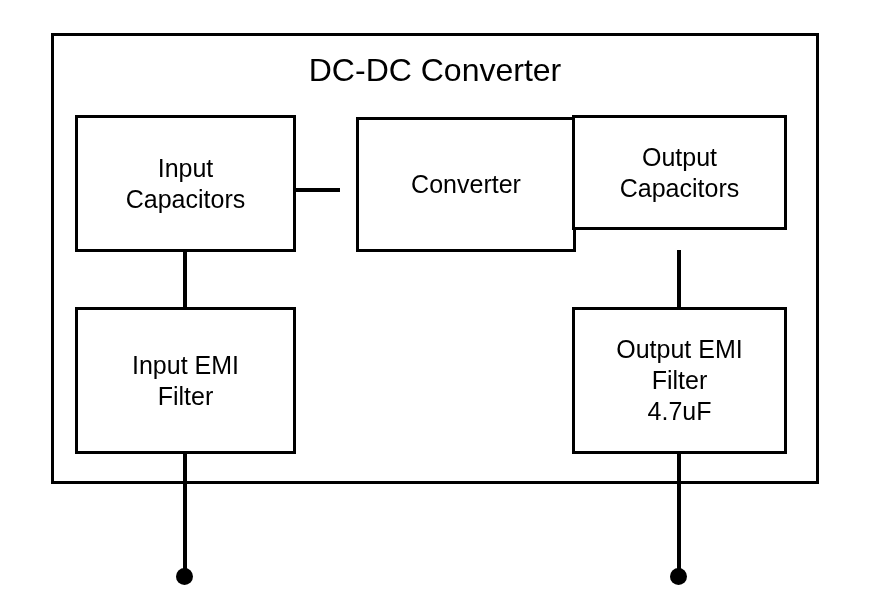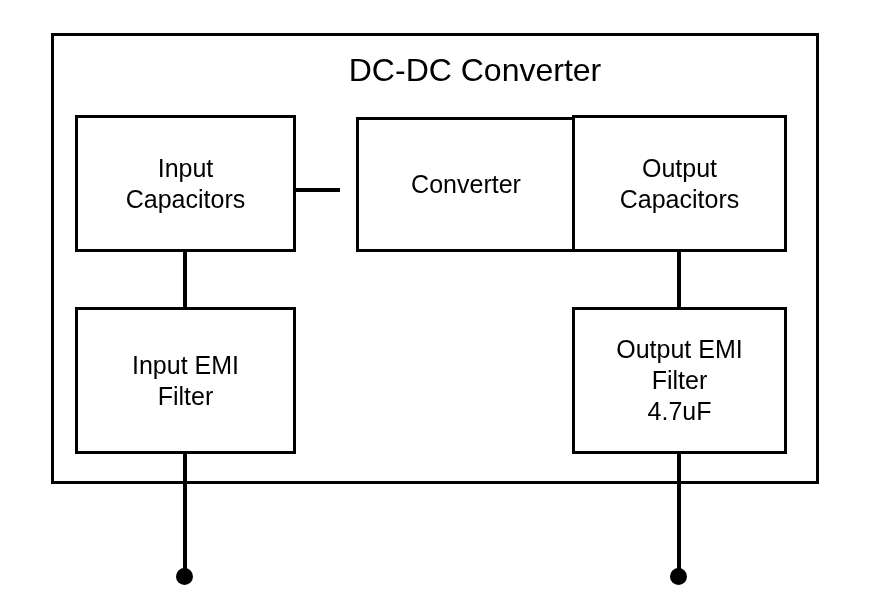--- a/index.html
+++ b/index.html
@@ -38,21 +38,20 @@
   .enclosure-title {
     position: absolute;
     left: 51px;
     top: 51px;
     width: 768px;
     text-align: center;
     font-size: 32px;
     line-height: 38px;
     letter-spacing: 0px;
     white-space: nowrap;
-    margin-left: 40px;
   }
 
   
   .block {
     position: absolute;
     box-sizing: border-box;
     border: 3px solid #000000;
     background: #ffffff;
     display: flex;
     flex-direction: column;
@@ -71,21 +70,21 @@
   .block.input-capacitors {
     left: 75px;  top: 115px;
     width: 221px; height: 137px;
   }
   .block.converter {
     left: 356px; top: 117px;
     width: 220px; height: 135px;
   }
   .block.output-capacitors {
     left: 572px; top: 115px;
-    width: 215px; height: 137px;
+    width: 215px; height: 115px;
   }
   .block.input-emi-filter {
     left: 75px;  top: 307px;
     width: 221px; height: 147px;
   }
   .block.output-emi-filter {
     left: 572px; top: 307px;
     width: 215px; height: 147px;
   }
 

